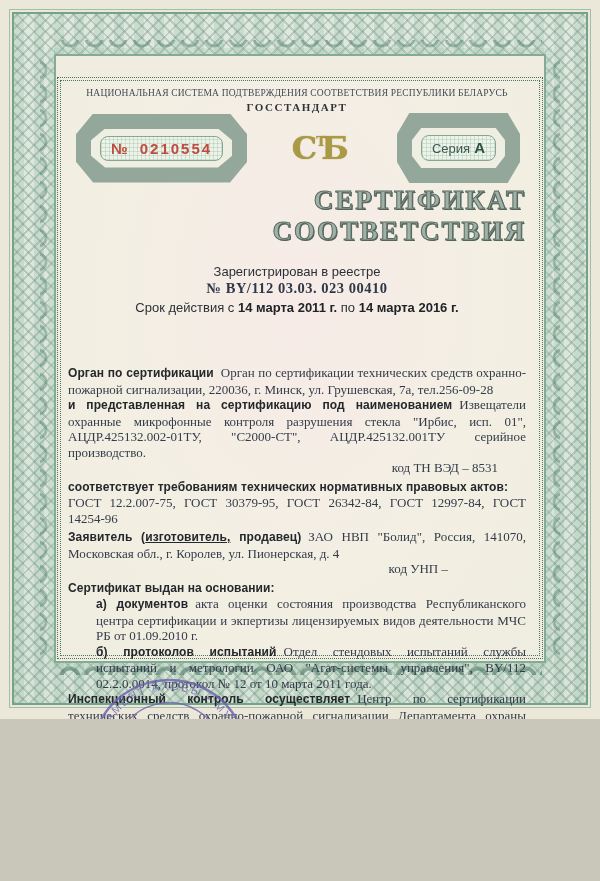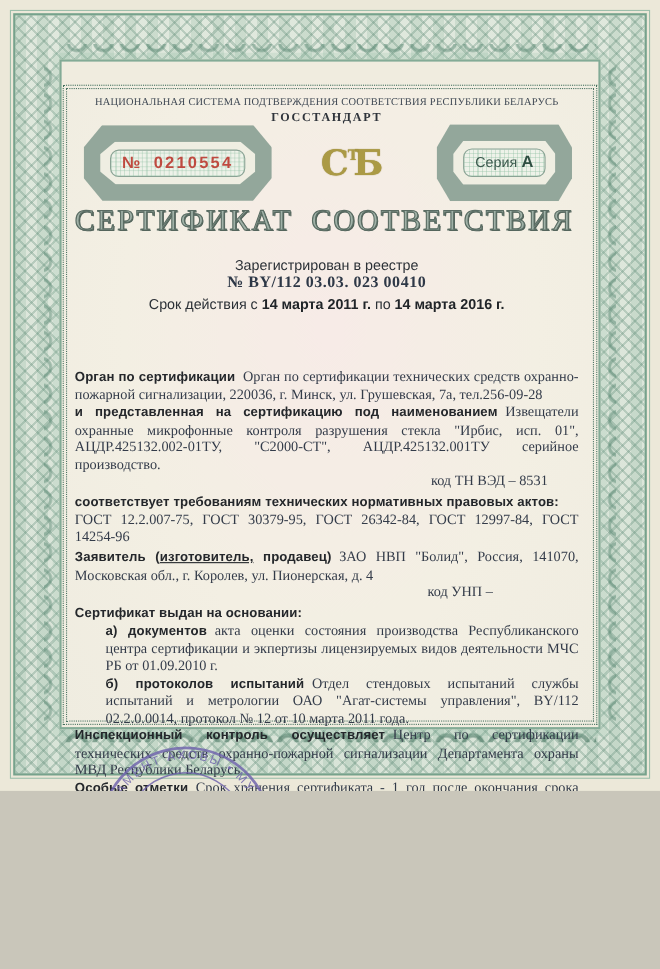--- a/index.html
+++ b/index.html
@@ -58,21 +58,21 @@
       #eef2e9;
     white-space:nowrap;
   }
   .serial{font-family:"Liberation Sans",sans-serif; font-weight:bold; font-size:15px; color:#bf4a40; letter-spacing:2px;}
   .serial .no{margin-right:10px;}
   .series-txt{font-family:"Liberation Sans",sans-serif; font-size:13px; color:#3d5a4e;}
   .series-a{font-family:"Liberation Sans",sans-serif; font-size:15px; font-weight:bold; color:#2f4f42; margin-left:4px;}
   .logo{position:relative; font-family:"DejaVu Serif",serif; font-weight:bold; font-size:32px; color:#ab9a45; letter-spacing:4px; text-shadow:0 0 1px #8f7f2f; line-height:1;}
   .logo .logo-t{position:absolute; font-size:13px; top:3px; left:50%; transform:translateX(-60%); letter-spacing:0;}
   
-  .title{margin:10px 0 0; text-align:left; font-size:27px; font-weight:normal; letter-spacing:2px;
+  .title{margin:10px 0 0; text-align:right; font-size:27px; font-weight:bold; letter-spacing:2px;
     color:#a0b1a7; -webkit-text-stroke:1px #5a6c63; text-shadow:1px 1px 0 #4e5f57; word-spacing:8px;}
   .registered{margin:17px 0 0; text-align:center; font-family:"Liberation Sans",sans-serif; font-size:13px; color:#2b3036;}
   .reg-no{margin:1px 0 0; text-align:center; font-size:14.5px; font-weight:bold; color:#2e3847; letter-spacing:.5px;}
   .validity{margin:3px 0 0; text-align:center; font-family:"Liberation Sans",sans-serif; font-size:13px; color:#2b3036;}
   .validity b{color:#202428;}
   
   .body-block{margin-top:50px;}
   .para{margin:0; text-align:justify; font-size:13px; line-height:15.5px; color:#333b49;}
   .gap{margin-top:3px;}
   .lbl{font-family:"Liberation Sans",sans-serif; font-weight:bold; font-size:12px; color:#24272b; margin-right:7px; letter-spacing:.1px;}

